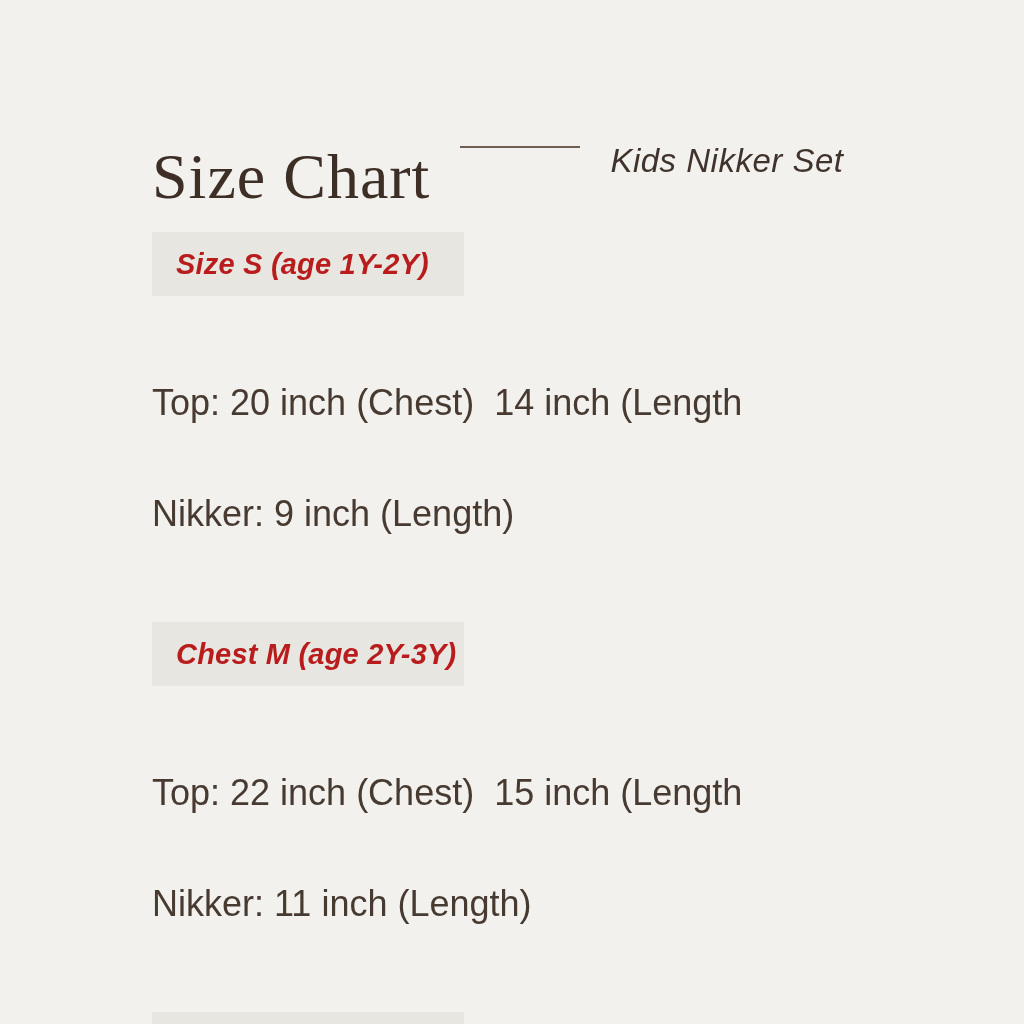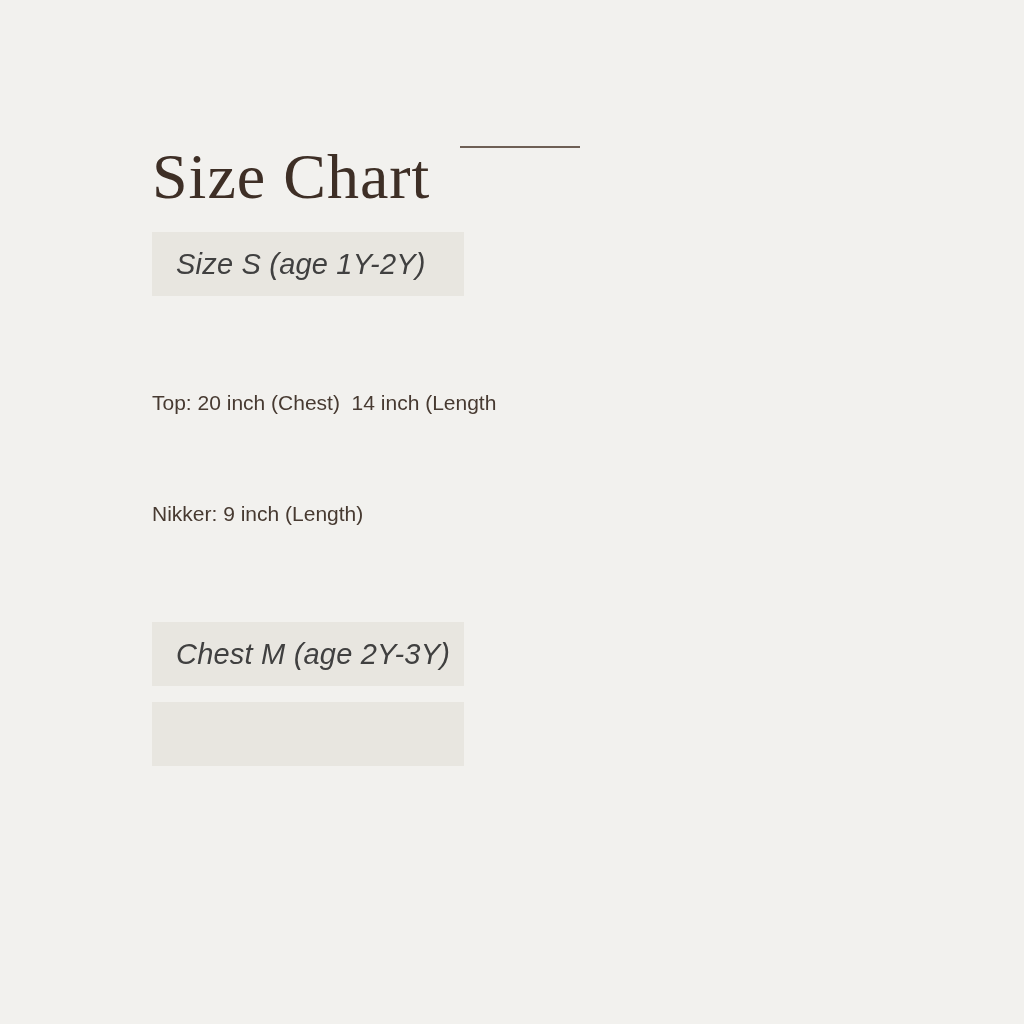--- a/index.html
+++ b/index.html
@@ -63,58 +63,63 @@
     width: 312px;
     height: 64px;
     background: #e8e6e0;
     display: flex;
     align-items: center;
     padding-left: 24px;
   }
 
   .size-label {
     font-style: italic;
-    font-weight: 400;
+    font-weight: 700;
     font-size: 29px;
-    color: #404040;
+    color: #b91c1c;
     letter-spacing: 0.2px;
   }
 
   .measurements {
     margin-top: 14px;
-    font-size: 21px;
+    font-size: 36px;
     line-height: 37px;
     color: #473a31;
     white-space: pre-wrap; 
   }
 </style>
 </head>
 <body>
 
 <div class="container">
 
   <div class="header-row">
     <div class="page-title">Size Chart</div>
     <div class="title-divider"></div>
+    <div class="subtitle">Kids Nikker Set</div>
   </div>
 
   <div class="size-section">
     <div class="size-header-box">
       <div class="size-label">Size S (age 1Y-2Y)</div>
     </div>
     <div class="measurements">
       <div>Top: 20 inch (Chest)  14 inch (Length</div>
       <div>Nikker: 9 inch (Length)</div>
     </div>
   </div>
 
   <div class="size-section">
     <div class="size-header-box">
       <div class="size-label">Chest M (age 2Y-3Y)</div>
     </div>
+    <div class="measurements">
+      <div>Top: 22 inch (Chest)  15 inch (Length</div>
+      <div>Nikker: 11 inch (Length)</div>
+    </div>
   </div>
 
   <div class="size-section">
     <div class="size-header-box">
       
     </div>
 
   </div>
 
 </div>

